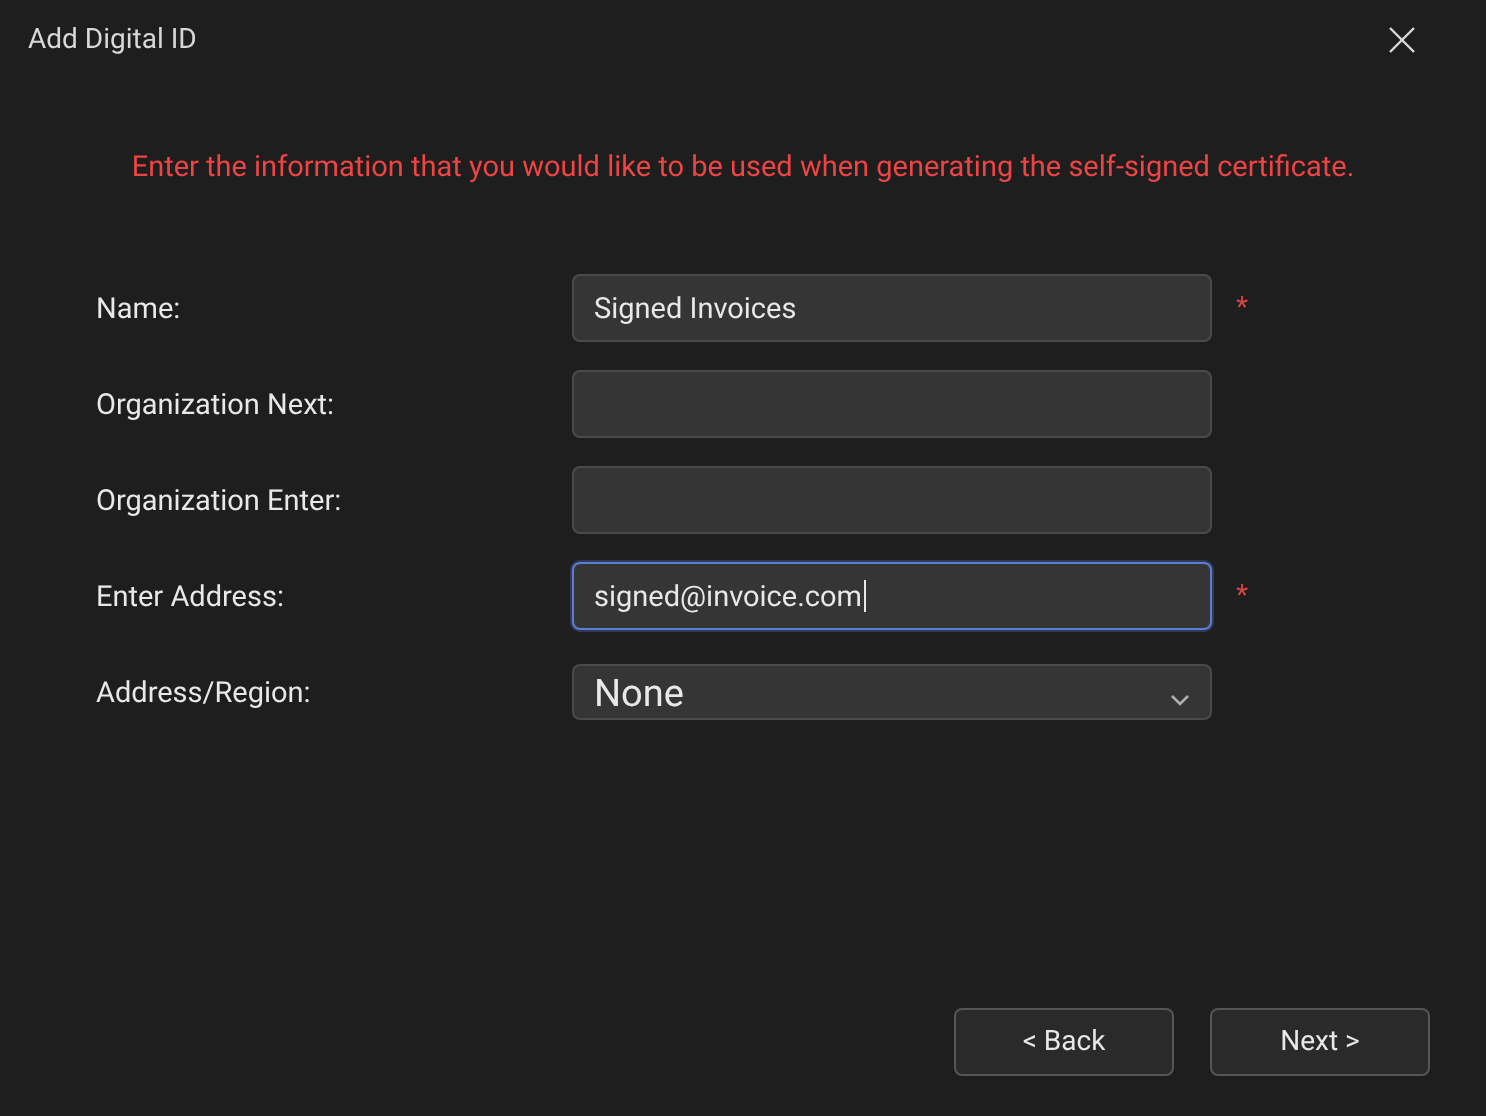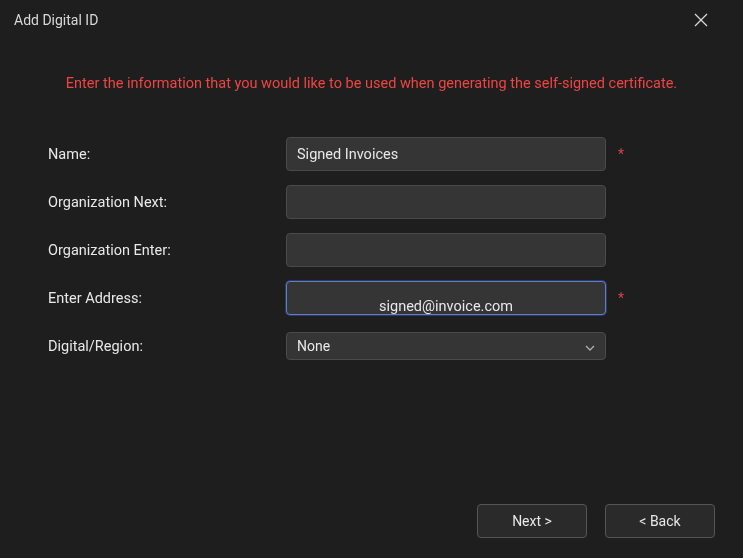--- a/index.html
+++ b/index.html
@@ -86,30 +86,29 @@
       border: 1px solid #4a4a4a;
       border-radius: 4px;
       color: #e8e8e8;
       font-size: 14.5px;
       padding: 16px 10px;
       outline: none;
     }
     .text-input.focused {
       border: 1px solid #5b7dd6;
       box-shadow: 0 0 0 1px rgba(91,125,214,0.3);
-      flex-direction: column;
     }
     .select-input {
       width: 320px;
       height: 28px;
       background: #353535;
       border: 1px solid #4a4a4a;
       border-radius: 4px;
       color: #e8e8e8;
-      font-size: 14px;
+      font-size: 19px;
       padding: 0 10px;
       display: flex;
       align-items: center;
       justify-content: space-between;
       cursor: pointer;
     }
     .select-input .chev {
       color: #b0b0b0;
     }
     .required-star {
@@ -191,33 +190,33 @@
         <div class="form-input-wrap">
           <div class="text-input focused" style="display:flex;align-items:center;">
             <span>signed@invoice.com</span>
               <span class="caret"></span>
           </div>
           <span class="required-star">*</span>
         </div>
       </div>
 
       <div class="form-row">
-        <div class="form-label">Digital/Region:</div>
+        <div class="form-label">Address/Region:</div>
         <div class="form-input-wrap">
           <div class="select-input">
             <span>None</span>
             <span class="chev">
               <svg width="10" height="6" viewBox="0 0 10 6" fill="none" stroke="currentColor" stroke-width="1.3">
                 <polyline points="1,1 5,5 9,1"></polyline>
               </svg>
             </span>
           </div>
         </div>
       </div>
 
     </div>
   </div>
 
   <div class="footer">
+    <div class="btn">&lt; Back</div>
     <div class="btn">Next &gt;</div>
-    <div class="btn">&lt; Back</div>
   </div>
 </div>
 
 </body></html>

